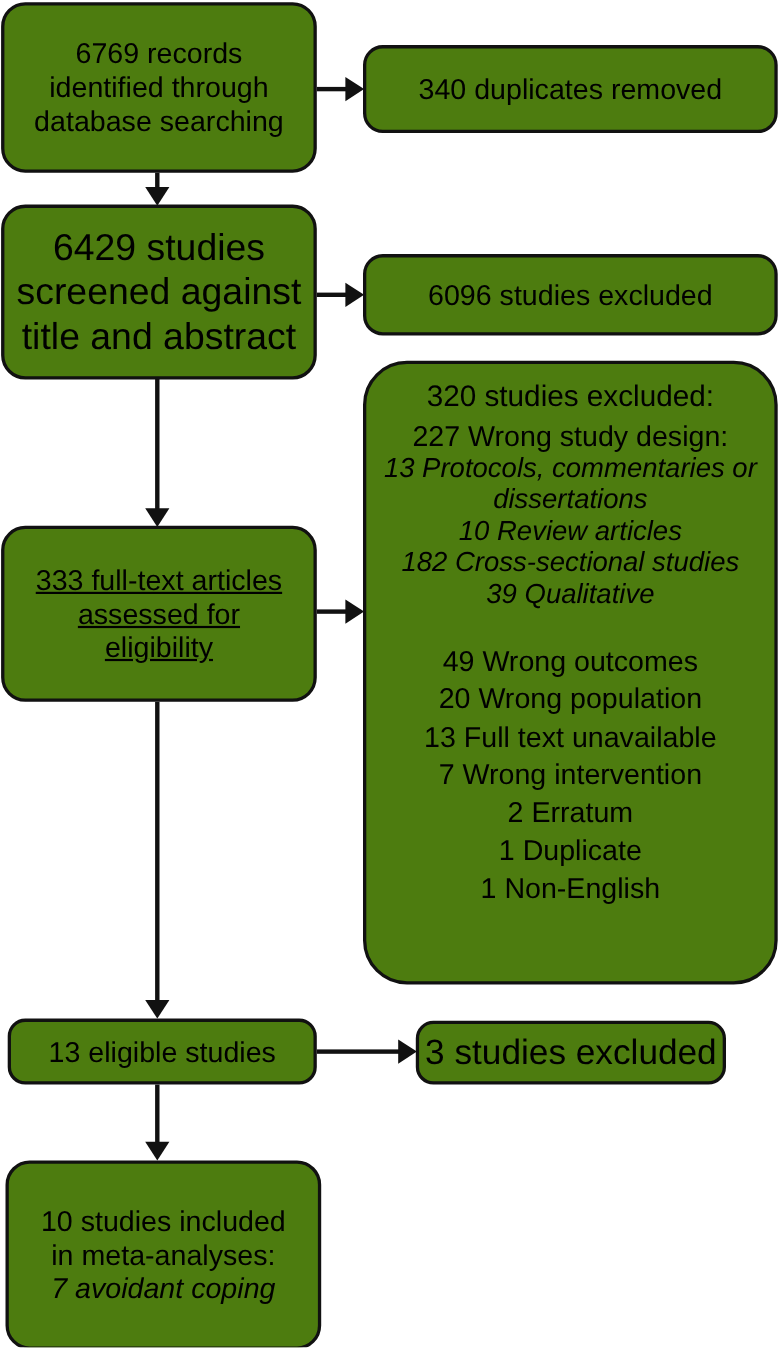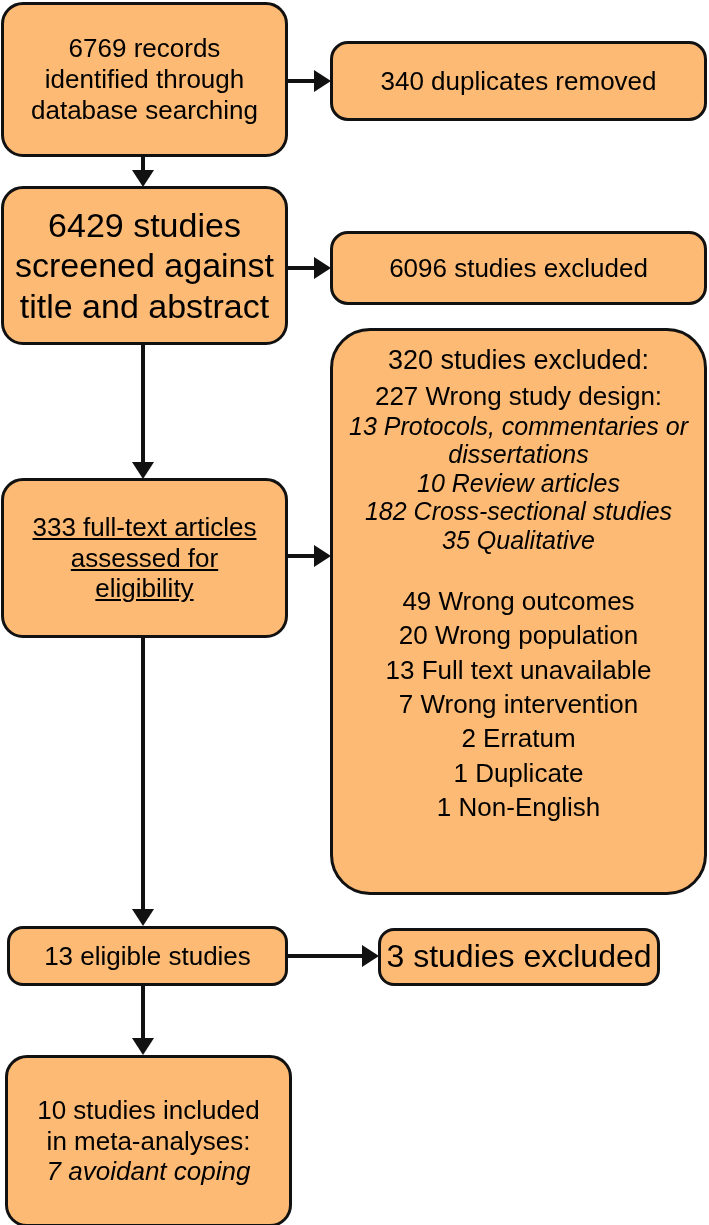--- a/index.html
+++ b/index.html
@@ -15,21 +15,21 @@
     position: relative;
     width: 709px;
     height: 1225px;
     background: #ffffff;
     overflow: hidden;
   }
   .node {
     position: absolute;
     box-sizing: border-box;
     border: 3px solid #111111;
-    background: #fdba74;
+    background: #4d7c0f;
     display: flex;
     flex-direction: column;
     align-items: center;
     justify-content: center;
     text-align: center;
     line-height: 1.18;
     z-index: 2;
   }
   .node .line {
     display: block;
@@ -196,21 +196,21 @@
 
   <div class="node" id="node-exclusions">
     <div class="excl-title">320 studies excluded:</div>
 
     <div class="excl-group">
       <div class="excl-head">227 Wrong study design:</div>
       <div class="excl-sub">13 Protocols, commentaries or</div>
       <div class="excl-sub">dissertations</div>
       <div class="excl-sub">10 Review articles</div>
       <div class="excl-sub">182 Cross-sectional studies</div>
-      <div class="excl-sub">35 Qualitative</div>
+      <div class="excl-sub">39 Qualitative</div>
     </div>
 
     <div class="excl-item">49 Wrong outcomes</div>
     <div class="excl-item">20 Wrong population</div>
     <div class="excl-item">13 Full text unavailable</div>
     <div class="excl-item">7 Wrong intervention</div>
     <div class="excl-item">2 Erratum</div>
     <div class="excl-item">1 Duplicate</div>
     <div class="excl-item">1 Non-English</div>
   </div>

